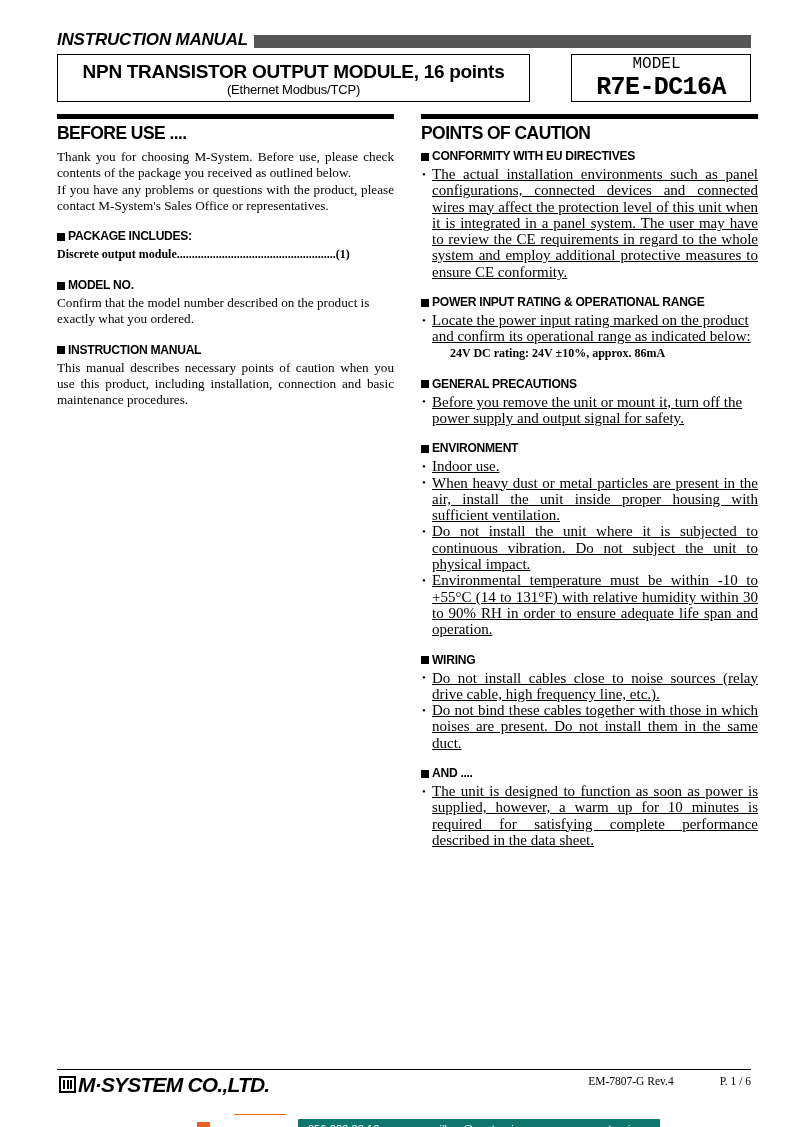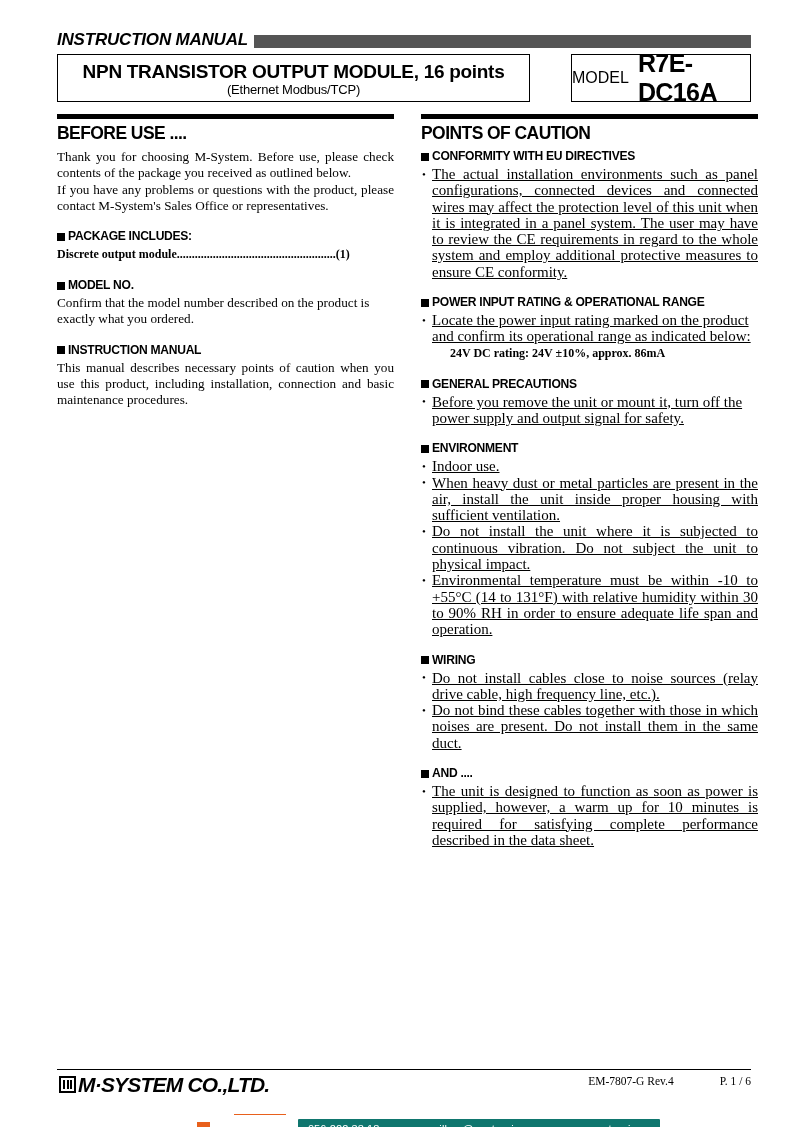--- a/index.html
+++ b/index.html
@@ -68,22 +68,23 @@
     justify-content: center;
     font-family: "Liberation Sans", sans-serif;
   }
   .title-box.main {
     width: 473px;
     padding-top: 1px;
   }
   .title-box.model {
     flex: 1;
     margin-left: 1px;
-    flex-direction: row;
+    flex-direction: column;
     justify-content: flex-start;
+    font-family: Liberation Mono, monospace;
   }
   .title-main-line {
     font-weight: bold;
     font-size: 19px;
     letter-spacing: -0.3px;
     line-height: 21px;
     white-space: nowrap;
   }
   .title-sub-line {
     font-weight: normal;

